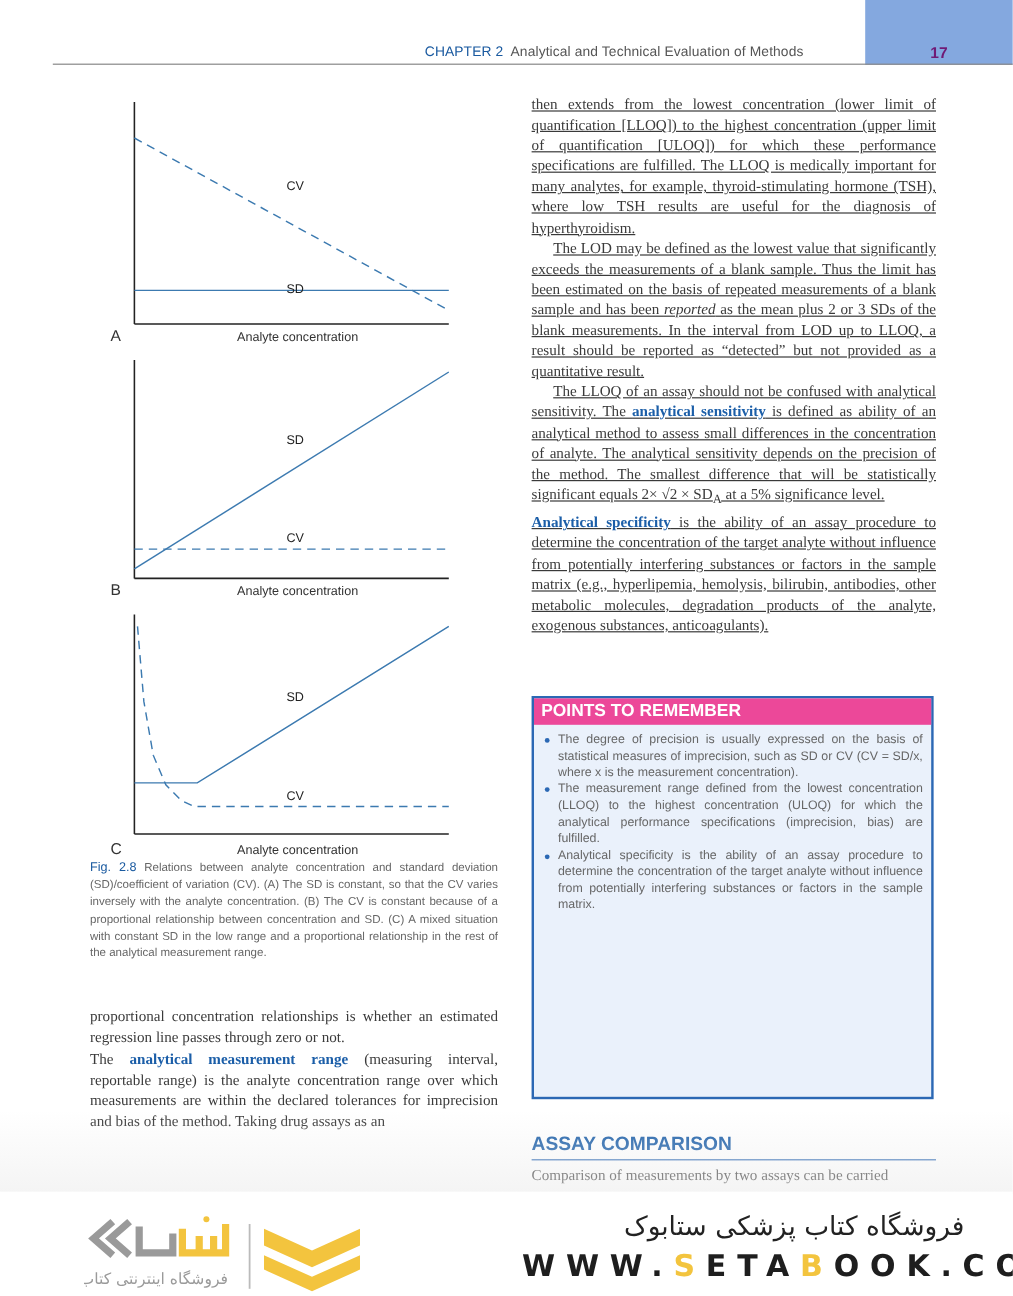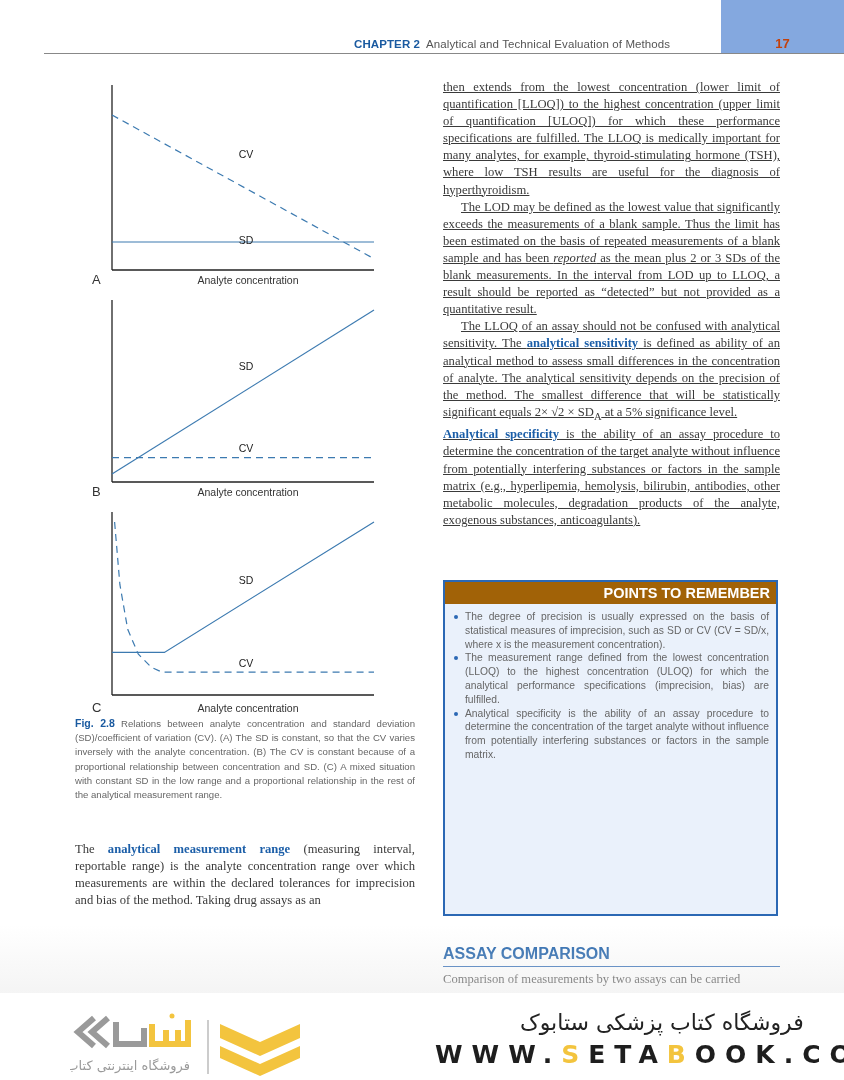--- a/index.html
+++ b/index.html
@@ -1,37 +1,37 @@
 <!DOCTYPE html>
 <html><head>
 <meta charset="utf-8">
 <style>
   html, body { margin:0; padding:0; }
   body { width:844px; height:1080px; background:#ffffff; position:relative; overflow:hidden; font-family:"Liberation Serif", serif; color:#333; }
   .pagetab { position:absolute; left:721px; top:0; width:123px; height:54px; background:#84a8df; }
-  .pagenum { position:absolute; left:721px; top:36px; width:123px; text-align:center; color:#c2410c; font:bold 13px "Liberation Sans", sans-serif; }
+  .pagenum { position:absolute; left:721px; top:36px; width:123px; text-align:center; color:#701a75; font:bold 13px "Liberation Sans", sans-serif; }
   .runhead { position:absolute; left:354px; top:38px; font:11.5px "Liberation Sans", sans-serif; color:#555; letter-spacing:0.1px; }
-  .runhead .ch { color:#1a5aa0; font-weight:bold; margin-right:6px; }
+  .runhead .ch { color:#1a5aa0; font-weight:normal; margin-right:6px; }
   .headrule { position:absolute; left:44px; top:53px; width:800px; height:1px; background:#888; }
 
   .fig { position:absolute; left:82px; top:80px; width:310px; height:640px; }
   .fig svg { position:absolute; left:0; top:0; }
   .cap { position:absolute; left:75px; top:716px; width:340px; font:9.6px/14.2px "Liberation Sans", sans-serif; color:#666; text-align:justify; }
-  .cap .fl { color:#1a5aa0; font-weight:bold; font-size:10.5px; }
+  .cap .fl { color:#1a5aa0; font-weight:normal; font-size:10.5px; }
 
   .col { position:absolute; font-size:12.6px; line-height:17.1px; color:#3a3a3a; text-align:justify; }
   .left-body { left:75px; top:839px; width:340px; }
   .right-body { left:443px; top:79px; width:337px;text-decoration:underline; }
   .h2 { font:bold 15.5px/19px "Liberation Sans", sans-serif; color:#1b5ea8; letter-spacing:-0.2px; }
   .kw { color:#1b5ea8; font-weight:bold; }
   p { margin:0; }
   .ind { text-indent:18px; }
 
   .box { position:absolute; left:443px; top:580px; width:335px; height:336px; background:#eaf1fb; border:2px solid #2b68b4; box-sizing:border-box; }
-  .box-title { background:#a16207; color:#fff; font:bold 14.5px/20px "Liberation Sans", sans-serif; padding:1px 6px; height:20px;text-align:right; }
+  .box-title { background:#ec4899; color:#fff; font:bold 14.5px/20px "Liberation Sans", sans-serif; padding:1px 6px; height:20px; }
   .box ul { margin:6px 0 0 0; padding:0 7px 0 20px; list-style:none; font:10.3px/13.8px "Liberation Sans", sans-serif; color:#666; text-align:justify; }
   .box li { position:relative; margin-bottom:0; }
   .box li::before { content:""; position:absolute; left:-11px; top:5px; width:4px; height:4px; border-radius:50%; background:#2b68b4; }
 
   .assay { position:absolute; left:443px; top:944px; width:337px; }
   .assay .h1 { font:bold 16px/20px "Liberation Sans", sans-serif; color:#1b5ea8; border-bottom:1px solid #2b68b4; padding-bottom:2px; }
   .assay p { font-size:12.6px; line-height:17px; margin-top:4px; color:#3a3a3a; }
 
   .fade { position:absolute; left:0; top:925px; width:844px; height:70px; background:linear-gradient(to bottom, rgba(255,255,255,0), rgba(235,235,235,0.55)); pointer-events:none; }
   .cut { position:absolute; left:0; top:993px; width:844px; height:87px; background:#fff; }
@@ -74,20 +74,21 @@
       <text x="164" y="504" font-size="10.5" font-family="Liberation Sans, sans-serif" fill="#222" text-anchor="middle">SD</text>
       <text x="164" y="587" font-size="10.5" font-family="Liberation Sans, sans-serif" fill="#222" text-anchor="middle">CV</text>
       <text x="166" y="632" font-size="10.5" font-family="Liberation Sans, sans-serif" fill="#333" text-anchor="middle">Analyte concentration</text>
       <text x="10" y="632" font-size="13" font-family="Liberation Sans, sans-serif" fill="#333">C</text>
     </svg>
 </div>
 
 <div class="cap"><span class="fl">Fig. 2.8</span><span> Relations between analyte concentration and standard deviation (SD)/coefficient of variation (CV). (A) The SD is constant, so that the CV varies inversely with the analyte concentration. (B) The CV is constant because of a proportional relationship between concentration and SD. (C) A mixed situation with constant SD in the low range and a proportional relationship in the rest of the analytical measurement range.</span></div>
 
 <div class="col left-body">
+  <p>proportional concentration relationships is whether an estimated regression line passes through zero or not.</p>
   <p style="margin-top:2px;"><span>The </span><span class="kw">analytical measurement range</span><span> (measuring interval, reportable range) is the analyte concentration range over which measurements are within the declared tolerances for imprecision and bias of the method. Taking drug assays as an</span></p>
 </div>
 
 <div class="col right-body">
   <p>then extends from the lowest concentration (lower limit of quantification [LLOQ]) to the highest concentration (upper limit of quantification [ULOQ]) for which these performance specifications are fulfilled. The LLOQ is medically important for many analytes, for example, thyroid-stimulating hormone (TSH), where low TSH results are useful for the diagnosis of hyperthyroidism.</p>
   <p class="ind"><span>The LOD may be defined as the lowest value that significantly exceeds the measurements of a blank sample. Thus the limit has been estimated on the basis of repeated measurements of a blank sample and has been </span><em>reported</em><span> as the mean plus 2 or 3 SDs of the blank measurements. In the interval from LOD up to LLOQ, a result should be reported as “detected” but not provided as a quantitative result.</span></p>
   <p class="ind"><span>The LLOQ of an assay should not be confused with analytical sensitivity. The </span><span class="kw">analytical sensitivity</span><span> is defined as ability of an analytical method to assess small differences in the concentration of analyte. The analytical sensitivity depends on the precision of the method. The smallest difference that will be statistically significant equals 2× √2 × SD</span><sub>A</sub><span> at a 5% significance level.</span></p>
   <p style="margin-top:2px;"><span class="kw">Analytical specificity</span><span> is the ability of an assay procedure to determine the concentration of the target analyte without influence from potentially interfering substances or factors in the sample matrix (e.g., hyperlipemia, hemolysis, bilirubin, antibodies, other metabolic molecules, degradation products of the analyte, exogenous substances, anticoagulants).</span></p>
 </div>
 

